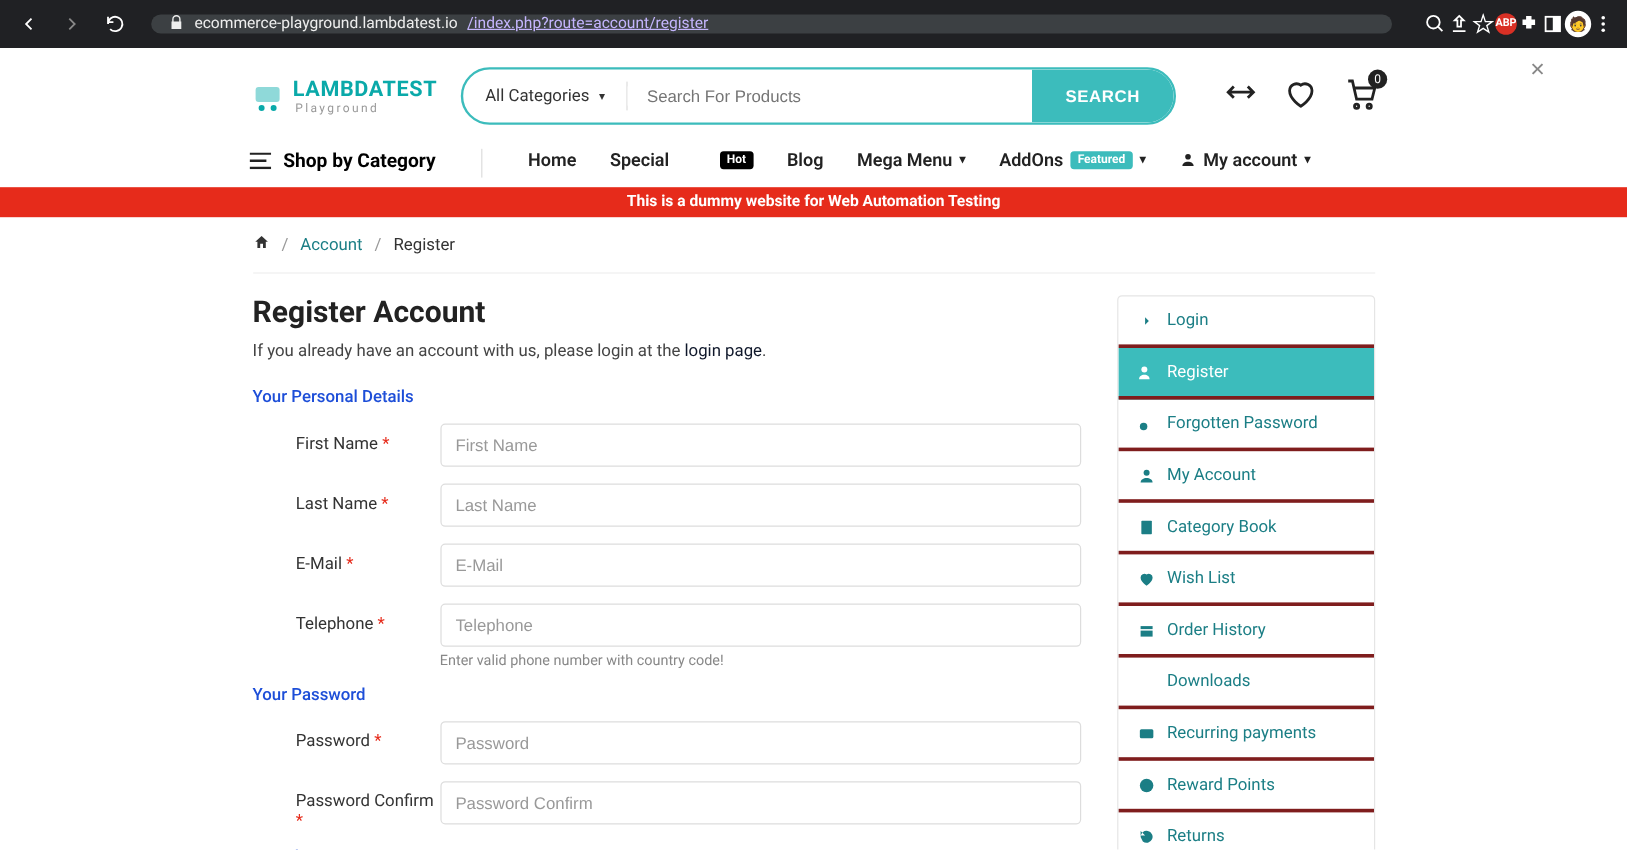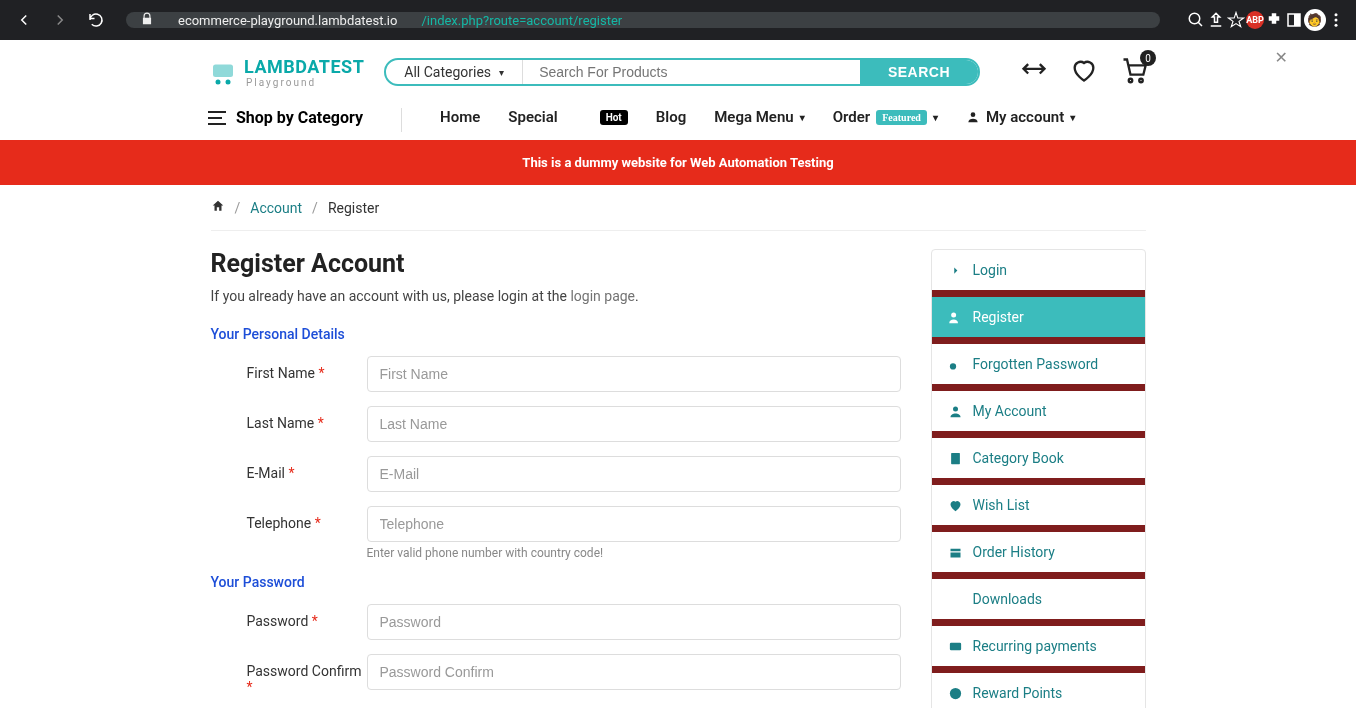--- a/index.html
+++ b/index.html
@@ -3,90 +3,90 @@
 <meta charset="utf-8">
 <style>
 * { margin: 0; padding: 0; box-sizing: border-box; }
 body { font-family: -apple-system, BlinkMacSystemFont, "Segoe UI", Roboto, Arial, sans-serif; background: #fff; width: 1356px; height: 708px; overflow: hidden; }
 
 
 .browser-chrome { background: #202124; height: 40px; display: flex; align-items: center; padding: 0 10px; gap: 8px; }
 .browser-btn { width: 28px; height: 28px; display: flex; align-items: center; justify-content: center; color: #fff; cursor: pointer; border-radius: 50%; }
 .browser-btn svg { width: 18px; height: 18px; fill: #fff; }
 .browser-btn.disabled svg { fill: #888; }
-.url-bar { flex: 1; background: #3c4043; height: 16px; border-radius: 15px; display: flex; align-items: center; padding: 0 14px; color: #eee; font-size: 13px; gap: 24px; margin: 0 8px; }
+.url-bar { flex: 1; background: #3c4043; height: 16px; border-radius: 15px; display: flex; align-items: flex-start; padding: 0 14px; color: #eee; font-size: 13px; gap: 8px; margin: 0 8px; }
 .url-bar .lock { width: 14px; }
-.url-path { color: #14b8a6; }
+.url-path { color: #c4b5fd; text-decoration: underline; }
 .chrome-icons { display: flex; align-items: center; margin-left: 10px; }
 .chrome-icon { width: 20px; height: 20px; display: flex; align-items: center; justify-content: center; }
 .abp-badge { background: #d93025; color:#fff; font-size:9px; font-weight:bold; border-radius:50%; width:18px; height:18px; display:flex; align-items:center; justify-content:center; }
 .avatar { width:22px; height:22px; border-radius:50%; background:#fff; display:flex; align-items:center; justify-content:center; font-size:12px; }
 
 
 .page-wrap { padding-top: 10px; }
 .container { width: 940px; margin: 0 auto; }
 
 .header-row { display:flex; align-items:center; gap:20px; padding: 6px 0 12px; position:relative;justify-content:center; }
 .logo { display:flex; align-items:center; gap:6px; }
 .logo-text { font-weight:700; font-size:18px; color:#0aa9a9; letter-spacing:0.5px; }
 .logo-sub { font-size:10px; color:#999; letter-spacing:2px; margin-left:2px; }
 
-.search-wrap { flex:1; display:flex; align-items:center; height:28px; border:2px solid #3cbcbc; border-radius:28px; overflow:hidden; }
+.search-wrap { flex:1; display:flex; align-items:center; height:48px; border:2px solid #3cbcbc; border-radius:28px; overflow:hidden; }
 .search-cat { padding:0 18px; display:flex; align-items:center; gap:8px; color:#333; font-size:14px; cursor:pointer; }
 .search-divider { width:1px; height:24px; background:#ddd; }
 .search-input { flex:1; border:none; outline:none; padding:0 16px; font-size:14px; color:#666; }
 .search-btn { background:#3cbcbc; color:#fff; border:none; height:100%; padding:0 28px; font-weight:700; font-size:14px; letter-spacing:0.5px; cursor:pointer; }
 
 .header-icons { display:flex; gap:22px; align-items:center; margin-left:20px; }
 .hicon { position:relative; cursor:pointer; }
 .hicon svg { width:28px; height:28px; stroke:#222; fill:none; stroke-width:2; }
 .cart-badge { position:absolute; top:-6px; right:-8px; background:#222; color:#fff; font-size:10px; width:16px; height:16px; border-radius:50%; display:flex; align-items:center; justify-content:center; }
 
 .close-x { position:absolute; top:-2px; right:-140px; font-size:16px; color:#888; cursor:pointer; }
 
 
 .nav-row { display:flex; align-items:flex-start; gap:28px; padding:8px 0 8px; font-size:15px; }
 .nav-cat { display:flex; align-items:center; gap:10px; font-weight:700; font-size:16px; cursor:pointer; }
 .nav-sep { width:1px; height:24px; background:#ddd; margin:0 10px; }
 .nav-item { color:#222; font-weight:600; cursor:pointer; display:flex; align-items:center; gap:6px; }
 .badge-hot { background:#000; color:#fff; font-size:10px; padding:2px 6px; border-radius:3px; font-weight:700;margin-left:36px; }
-.badge-featured { background:#3cbcbc; color:#fff; font-size:10px; padding:2px 6px; border-radius:3px; font-weight:700;font-family:Liberation Serif, serif; }
+.badge-featured { background:#3cbcbc; color:#fff; font-size:10px; padding:2px 6px; border-radius:3px; font-weight:700; }
 .caret { font-size:10px; }
 
 
-.banner { background:#e62b1b; color:#fff; text-align:center; padding:15px 0; font-size:13px; font-weight:700; }
+.banner { background:#e62b1b; color:#fff; text-align:center; padding:5px 0; font-size:13px; font-weight:700; }
 
 
 .content-container { width:935px; margin:0 auto; }
 .breadcrumb { display:flex; gap:10px; align-items:center; padding:14px 0; color:#333; font-size:14px; border-bottom:1px solid #eee; }
 .breadcrumb a { color:#1b7e85; text-decoration:none; }
 .breadcrumb .sep { color:#999; }
 
 
 .main-row { display:flex; gap:30px; padding-top:18px; }
 .main-col { flex:1; }
 .side-col { width:215px; }
 
 .page-title { font-size:25px; font-weight:700; color:#222; margin-bottom:10px; }
 .sub-text { font-size:14px; color:#444; margin-bottom:22px; }
-.sub-text a { color:#737373; text-decoration:none;margin-top:15px; }
+.sub-text a { color:#0f172a; text-decoration:none;margin-top:15px; }
 
 .legend { font-size:14px; color:#1d4ed8; font-weight:500; margin-bottom:14px; }
 
 .form-row { display:flex; align-items:flex-start; margin-bottom:14px;margin-left:36px; }
 .form-label { width:120px; font-size:14px; color:#333; padding-top:9px; }
 .form-label .req { color:#e62b1b; }
 .form-field { flex:1; }
 .form-input { width:100%; height:36px; border:1px solid #ddd; border-radius:4px; padding:0 12px; font-size:14px; color:#666; outline:none; }
 .form-input::placeholder { color:#999; }
 .help-text { font-size:12px; color:#888; margin-top:4px; }
 
 
 .side-list { border:1px solid #e5e5e5; border-radius:4px; overflow:hidden; }
-.side-item { padding:12px 16px; font-size:14px; color:#1b7e85; display:flex; align-items:center; gap:10px; cursor:pointer; border-bottom:7px solid #7f1d1d; }
+.side-item { padding:12px 16px; font-size:14px; color:#1b7e85; display:flex; align-items:center; gap:10px; cursor:pointer; border-bottom:3px solid #7f1d1d; }
 .side-item:last-child { border-bottom:none; }
 .side-item.active { background:#3cbcbc; color:#fff; }
 .side-item svg { width:15px; height:15px; fill:currentColor; }
 </style>
 </head>
 <body>
 
 <div class="browser-chrome">
   <div class="browser-btn">
       <svg viewBox="0 0 24 24">
@@ -206,21 +206,21 @@
       <div class="nav-item">
         <span>Special</span>
         <span class="badge-hot">Hot</span>
       </div>
       <div class="nav-item">Blog</div>
       <div class="nav-item">
         <span>Mega Menu</span>
           <span class="caret">▾</span>
       </div>
       <div class="nav-item">
-        <span>Order</span>
+        <span>AddOns</span>
         <span class="badge-featured">Featured</span>
         <span class="caret">▾</span>
       </div>
       <div class="nav-item">
         <svg width="14" height="14" viewBox="0 0 24 24" fill="#222">
             <circle cx="12" cy="8" r="4"></circle>
             <path d="M4 21c0-4 4-6 8-6s8 2 8 6"></path>
           </svg>
         <span>My account</span>
           <span class="caret">▾</span>

